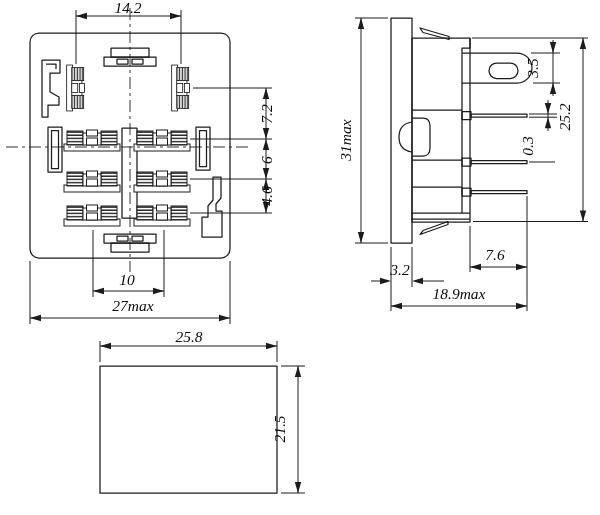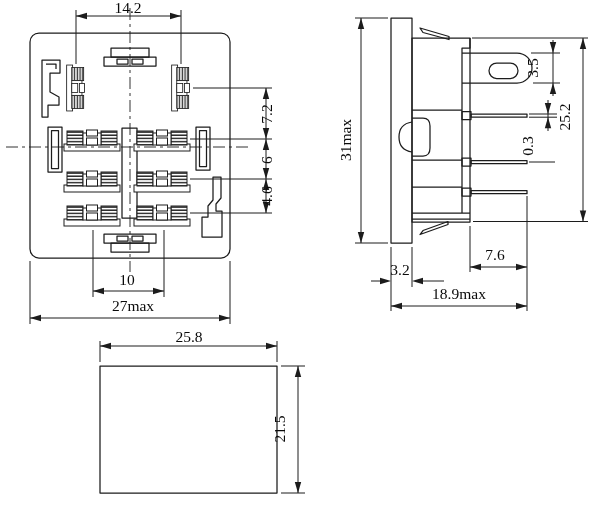--- a/index.html
+++ b/index.html
@@ -1,16 +1,16 @@
 <!DOCTYPE html>
 <html><head>
 <meta charset="utf-8">
 <style>
   html,body{margin:0;padding:0;background:#fff;}
-  .canvas{position:relative;width:588px;height:515px;background:#fff;overflow:hidden;}
+  .canvas{position:relative;width:588px;height:515px;background:#fff;overflow:hidden;font-style:italic;}
   svg{display:block;}
   text{font-family:"Liberation Serif","DejaVu Serif",serif;fill:#0a0a0a;}
   .dimtxt{font-size:15.5px;}
   .geo{stroke:#1c1c1c;fill:none;stroke-width:1.25;stroke-linejoin:round;stroke-linecap:butt;}
   .dim{stroke:#1c1c1c;fill:none;stroke-width:1;}
   .cl{stroke:#1c1c1c;fill:none;stroke-width:0.9;stroke-dasharray:12 4 3 4;}
   .arr{fill:#1c1c1c;stroke:none;}
 </style>
 </head>
 <body>

